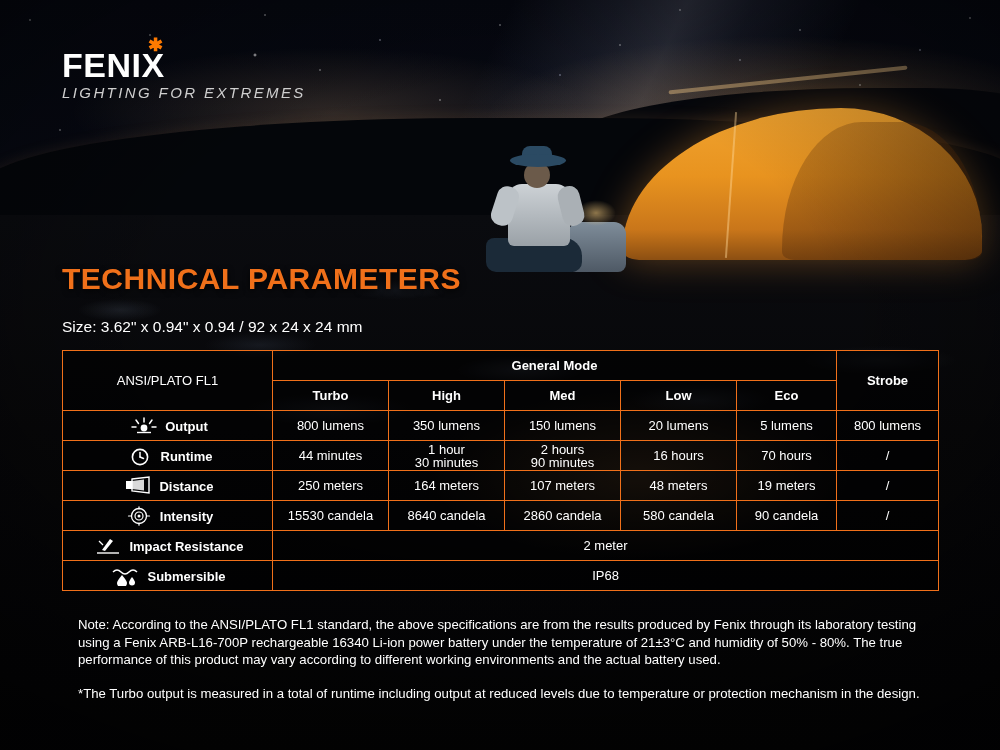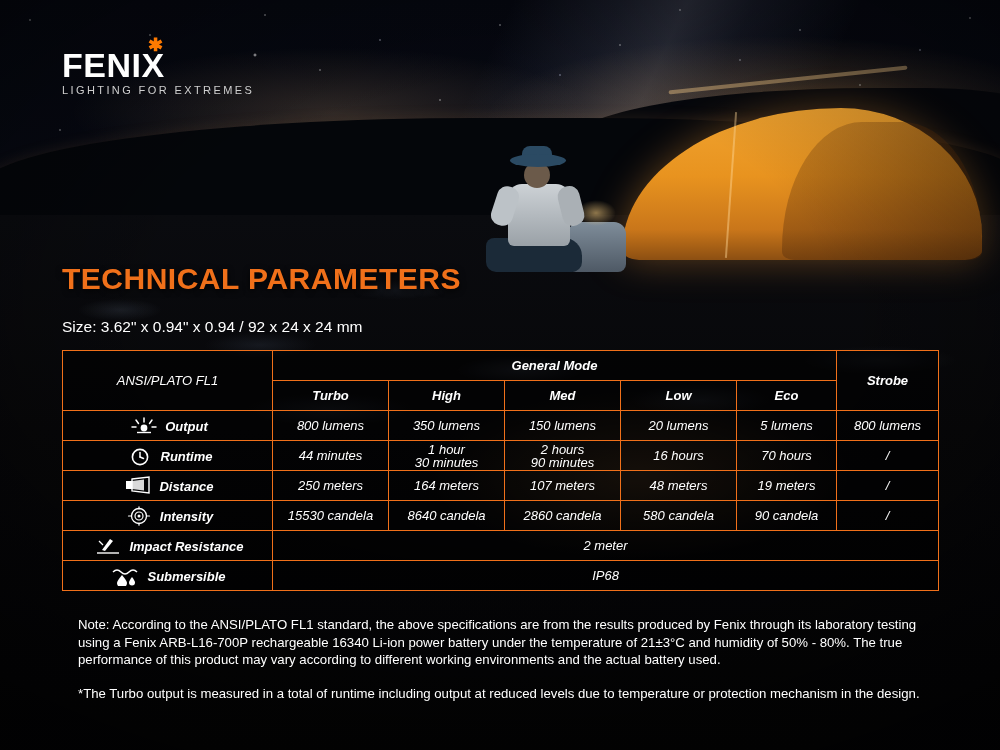--- a/index.html
+++ b/index.html
@@ -178,24 +178,25 @@
   }
   .logo-star {
     position: absolute;
     left: 86px; top: -12px;
     width: 18px; height: 18px;
     color: #ff7a00;
     font-size: 18px;
     line-height: 18px;
   }
   .logo-sub {
-    font-size: 11px;
+    font-size: 15px;
     letter-spacing: 2.4px;
     color: #cfcfcf;
     margin-top: 2px;
+    font-style: italic;
   }
 
   
   .title {
     position: absolute;
     left: 62px; top: 262px;
     font-size: 30px;
     font-weight: bold;
     color: #f0701a;
     letter-spacing: 0.5px;
@@ -220,21 +221,20 @@
     table-layout: fixed;
     background: rgba(0,0,0,0.55);
   }
   .spec-table th, .spec-table td {
     border: 1px solid #f0701a;
     color: #ffffff;
     text-align: center;
     font-size: 13px;
     padding: 0;
     height: 29px;
-    font-style: italic;
   }
   .hdr-tall { height: 68px; }
   .corner-cell {
     font-size: 14px;
     font-weight: normal;
   }
   .general-mode {
     font-size: 16px;
     font-weight: bold;
     height: 29px;

